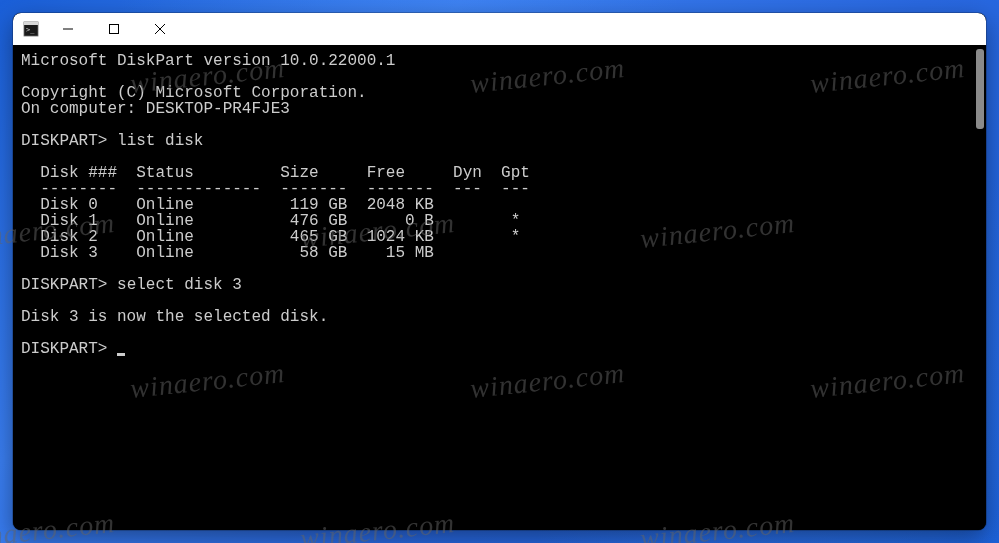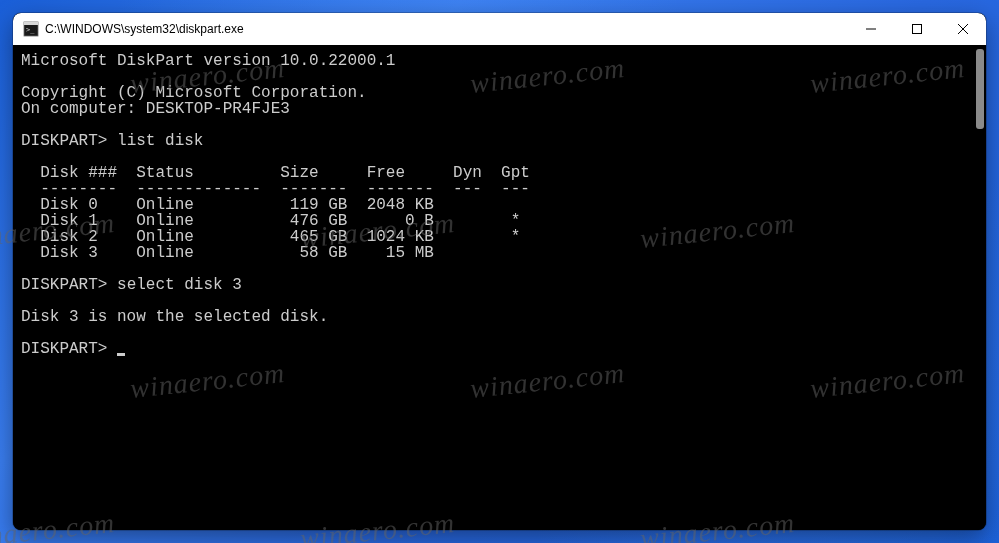--- a/index.html
+++ b/index.html
@@ -131,21 +131,20 @@
 
 <div class="window">
   <div class="titlebar">
     <span class="title-icon">
       <svg viewBox="0 0 16 16" width="16" height="16">
         <rect x="1" y="1" width="14" height="14" fill="#1a1a1a" stroke="#6a6a6a" stroke-width="0.8"></rect>
         <rect x="1" y="1" width="14" height="3" fill="#d8d8d8"></rect>
         <text x="3" y="11" font-family="monospace" font-size="7" fill="#cccccc">&gt;_</text>
       </svg>
     </span>
-    <span class="title-text">C:\WINDOWS\system32\diskpart.exe</span>
     <div class="window-controls">
       <div class="win-btn">
         <svg width="10" height="10" viewBox="0 0 10 10">
             <line x1="0" y1="5" x2="10" y2="5" stroke="currentColor" stroke-width="1"></line>
           </svg>
       </div>
       <div class="win-btn">
         <svg width="10" height="10" viewBox="0 0 10 10">
             <rect x="0.5" y="0.5" width="9" height="9" fill="none" stroke="currentColor" stroke-width="1"></rect>
           </svg>

